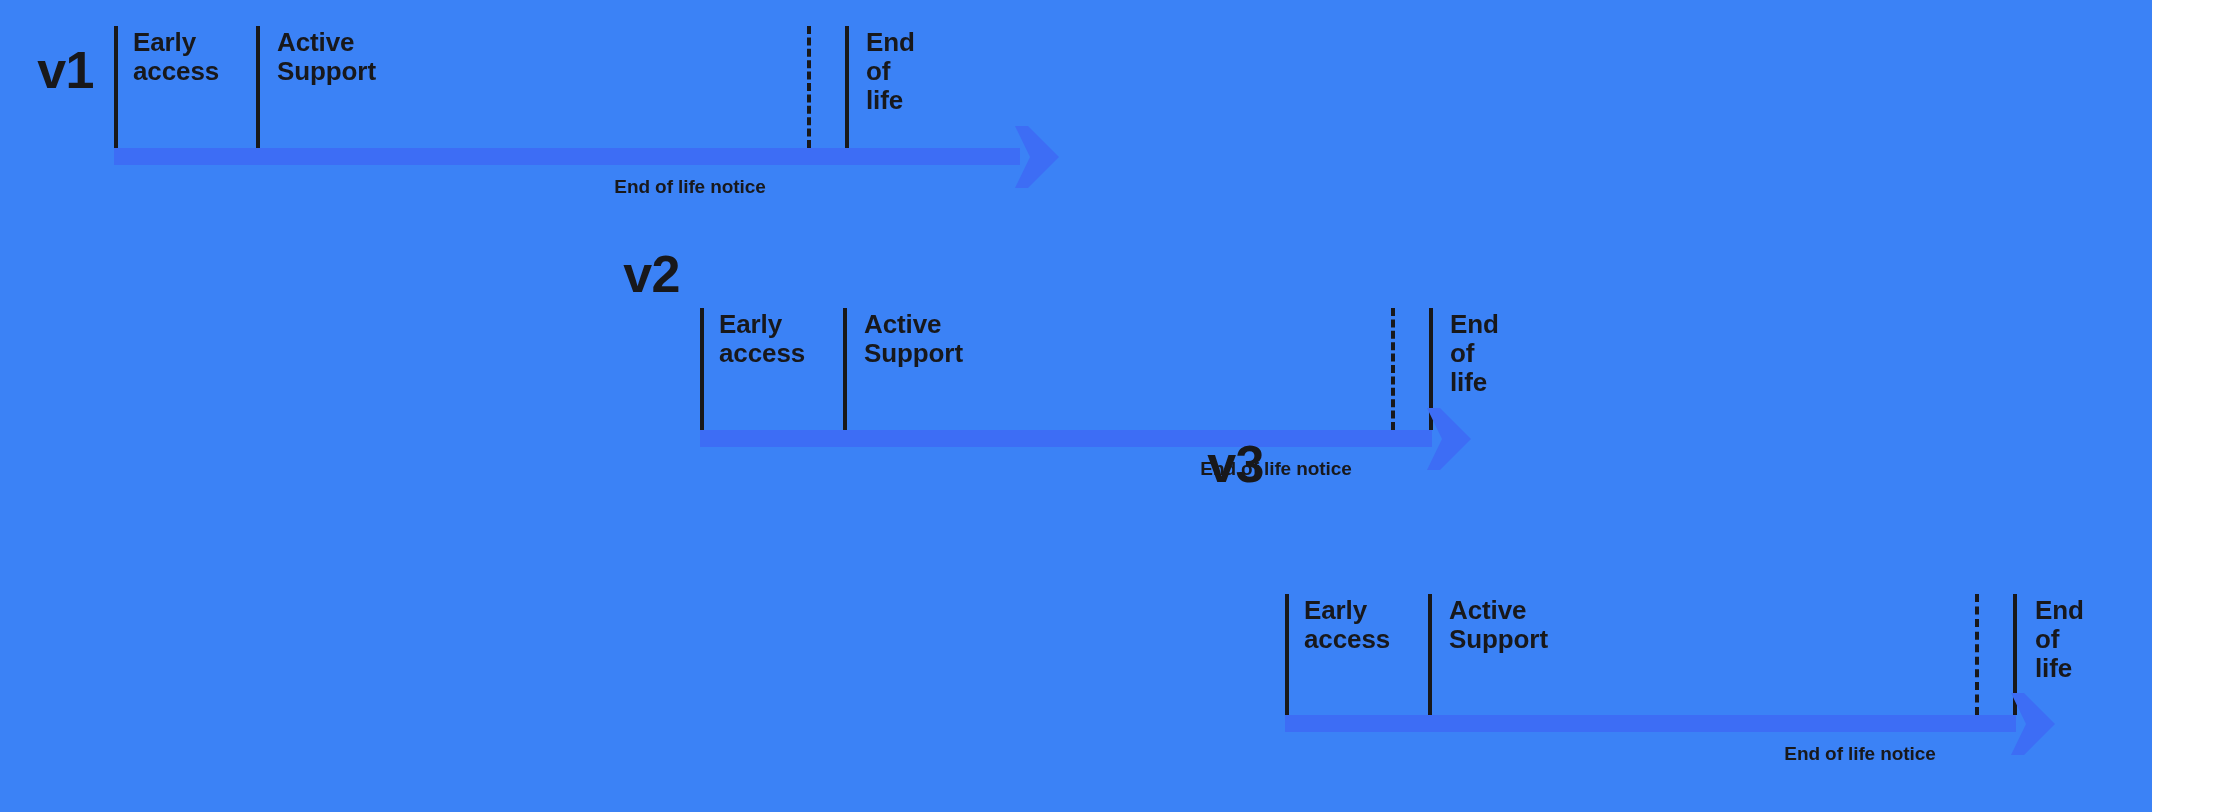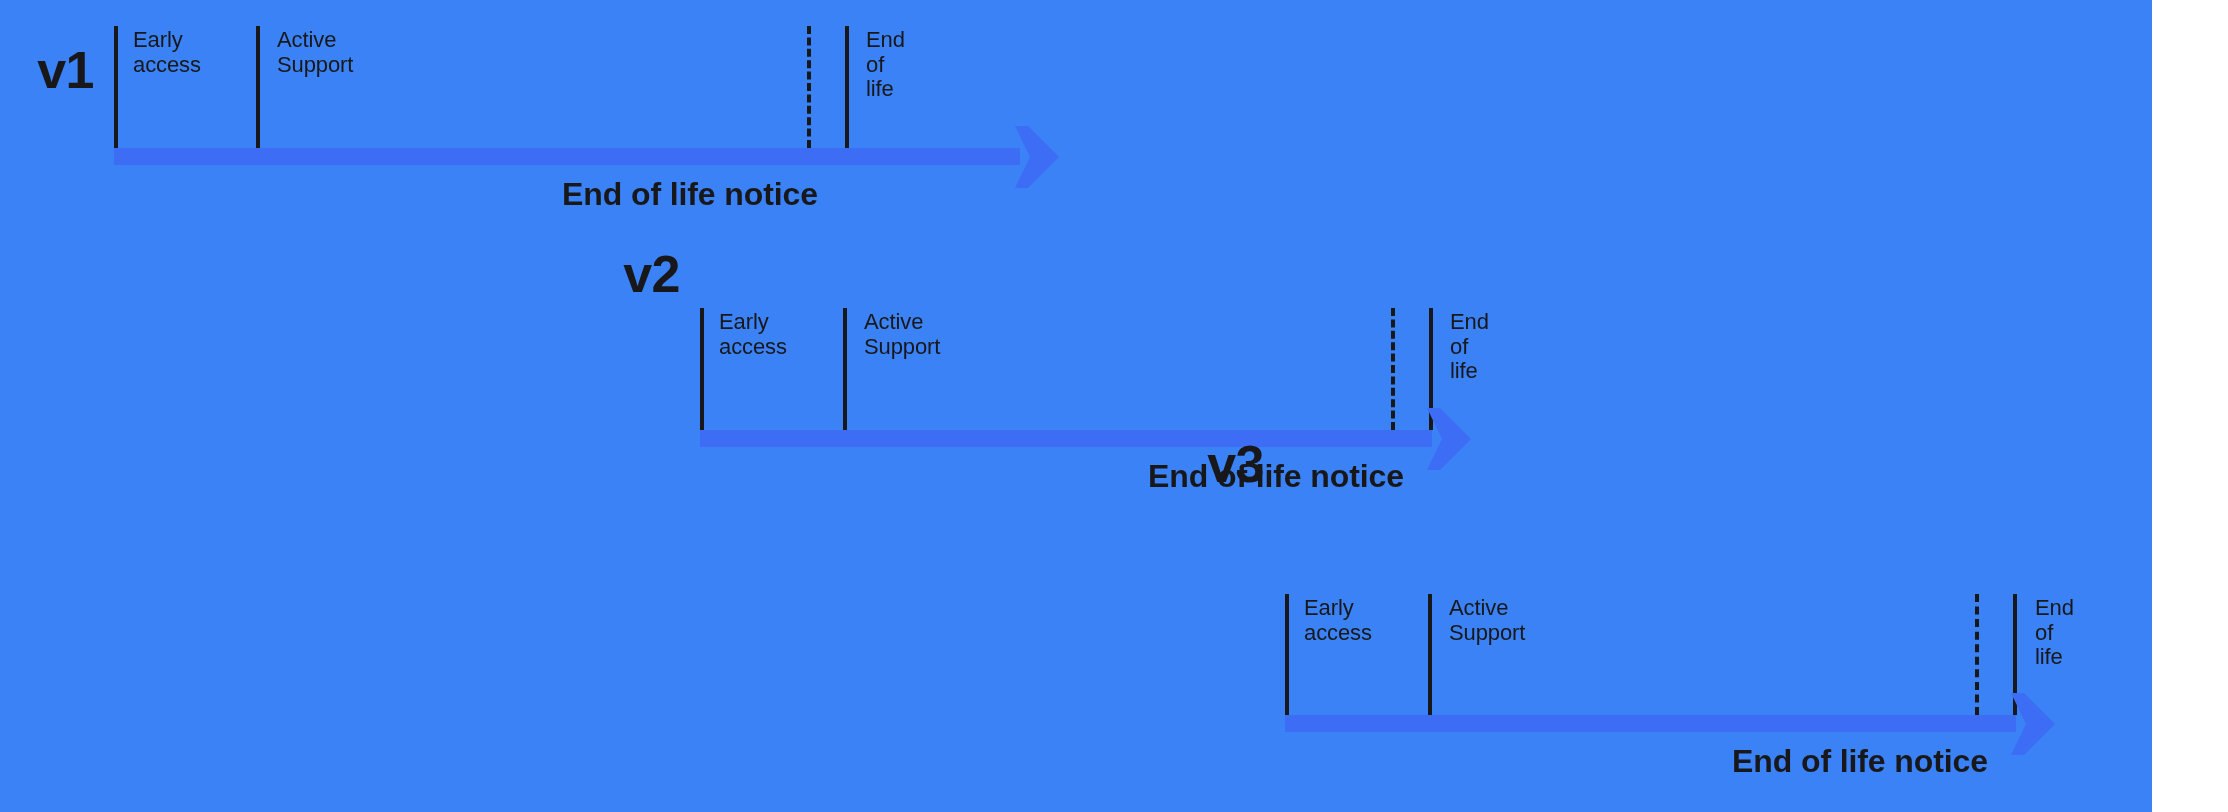--- a/index.html
+++ b/index.html
@@ -46,22 +46,22 @@
   }
   .tick.dashed {
     width: 0;
     background: transparent;
     border-left: 4px dashed #18181b;
   }
 
   
   .phase-label {
     position: absolute;
-    font-size: 22px;
-    font-weight: 400;
+    font-size: 26px;
+    font-weight: 700;
     color: #18181b;
     line-height: 1.12;
     white-space: pre-line;
     letter-spacing: -0.1px;
   }
 
   
   .bar {
     position: absolute;
     background: #3d6df5;
@@ -70,21 +70,21 @@
 
   
   .arrowhead {
     position: absolute;
     display: block;
   }
 
   
   .bar-caption {
     position: absolute;
-    font-size: 32px;
+    font-size: 19px;
     font-weight: 700;
     color: #18181b;
     white-space: nowrap;
     letter-spacing: -0.1px;
     text-align: center;
   }
 </style>
 </head>
 <body>
 

